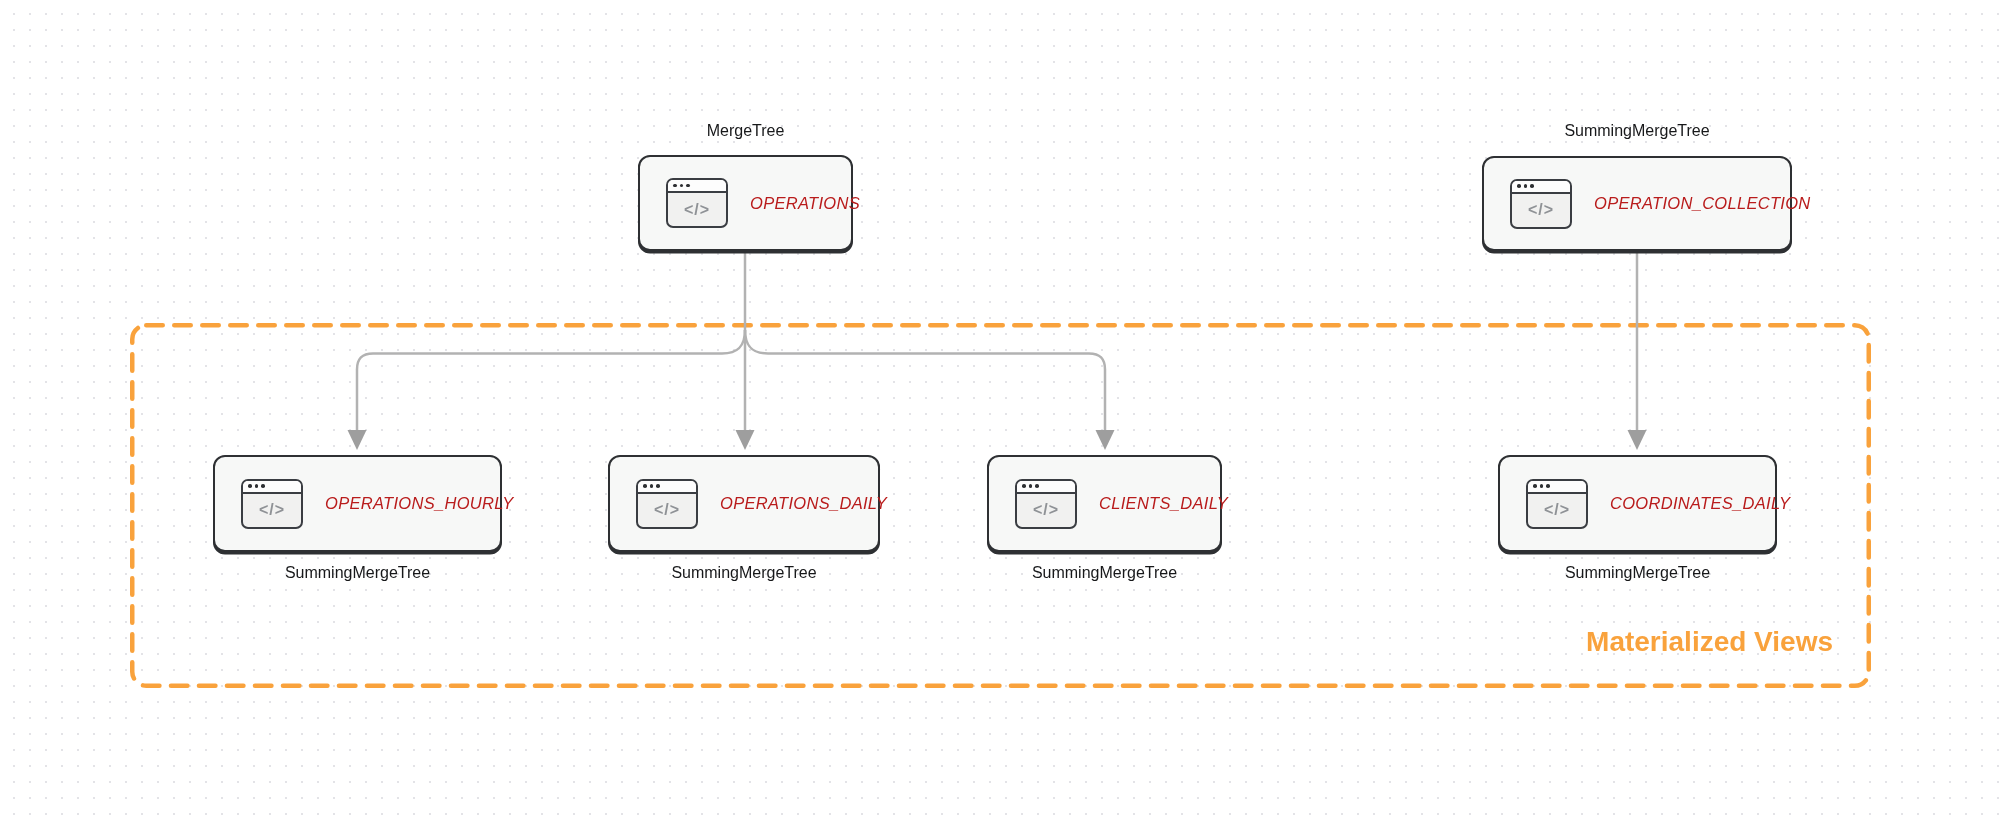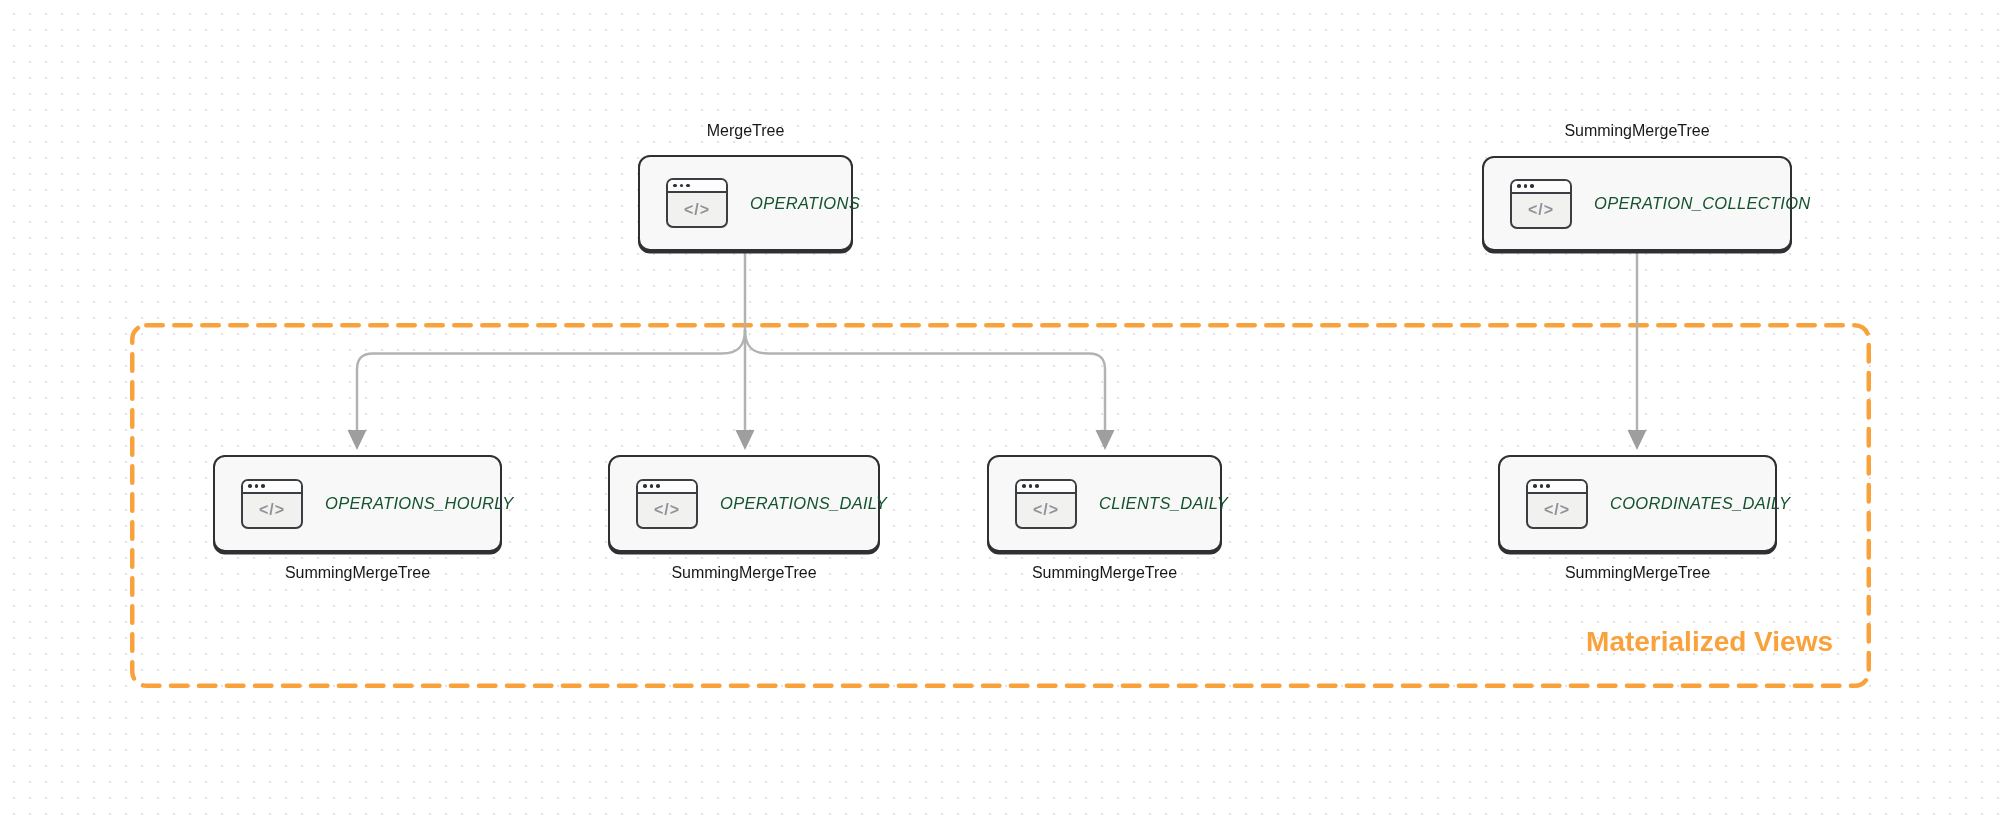--- a/index.html
+++ b/index.html
@@ -71,21 +71,21 @@
     font-size: 16px;
     font-weight: 700;
     letter-spacing: 1px;
   }
   .node-title {
     margin-left: 22px;
     margin-right: 18px;
     font-style: italic;
     font-size: 16.5px;
     letter-spacing: 0.3px;
-    color: #14532d;
+    color: #b91c1c;
     white-space: nowrap;
   }
   .engine-label {
     position: absolute;
     text-align: center;
     font-size: 16px;
     font-weight: 500;
     color: #17181a;
     white-space: nowrap;
   }

